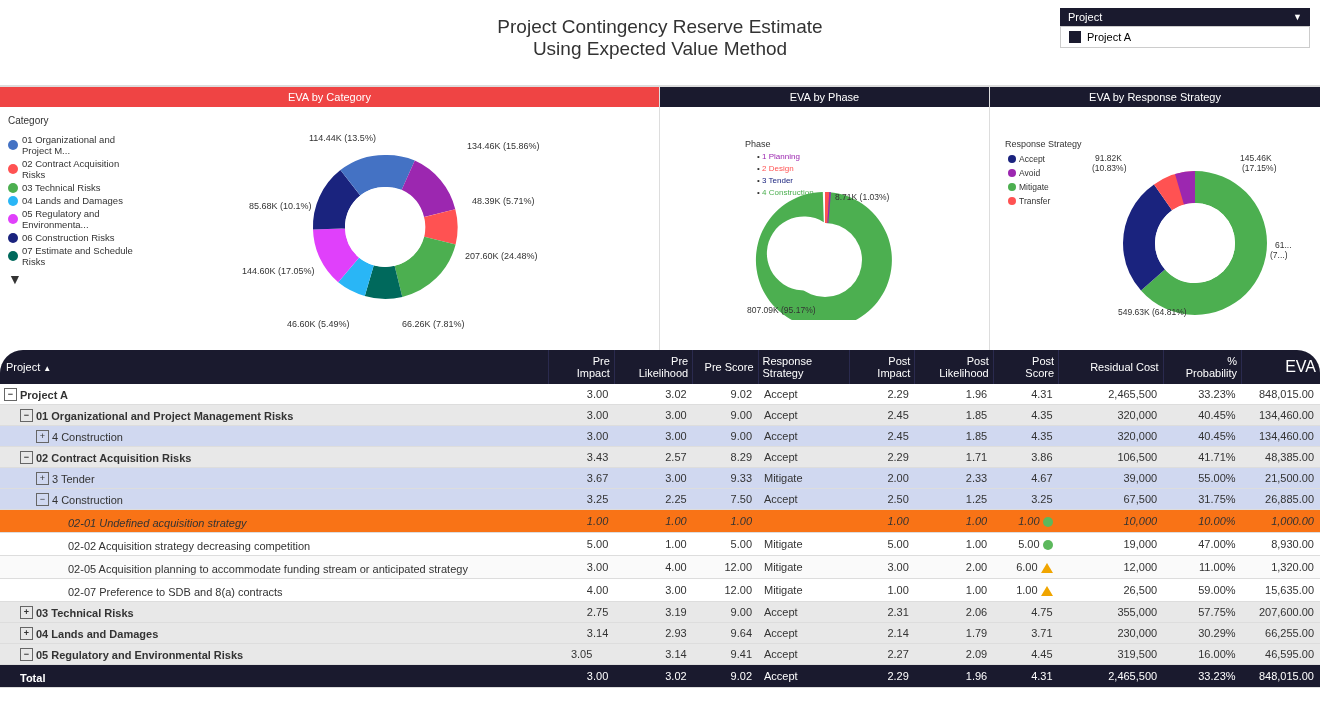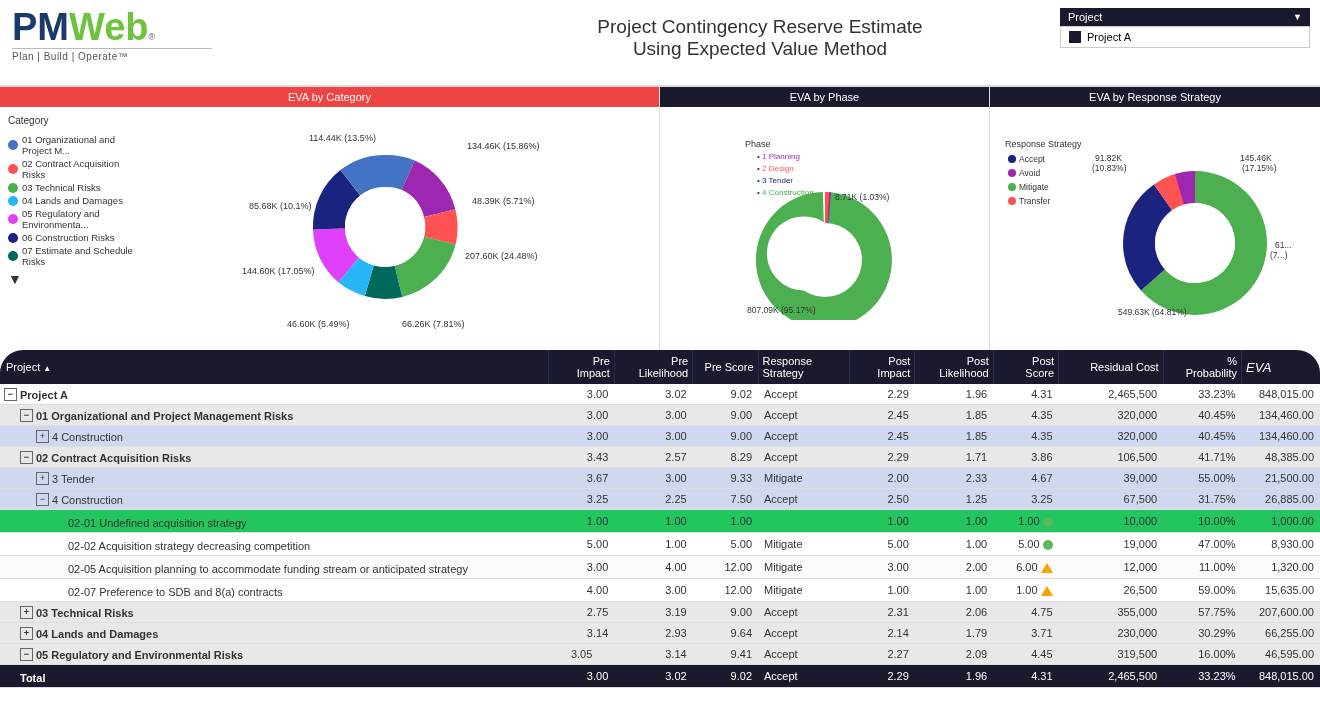--- a/index.html
+++ b/index.html
@@ -4,28 +4,20 @@
   <style>
     * { margin: 0; padding: 0; box-sizing: border-box; }
     body { font-family: Arial, sans-serif; font-size: 11px; background: #fff; width: 1320px; height: 714px; overflow: hidden; }
     .legend-item { display: flex; align-items: center; gap: 4px; margin-bottom: 2px; font-size: 9.5px; color: #333; }
     .legend-dot { width: 10px; height: 10px; border-radius: 50%; flex-shrink: 0; }
   </style>
 </head>
 <body>
 
 <div style="display:flex; align-items:flex-start; padding:8px 12px 4px; position:relative; height:85px;">
-  <div style="width:200px;">
-    <div style="display:flex; align-items:baseline; line-height:1;">
-      <span style="font-size:38px; font-weight:900; color:#1a3a6b; line-height:1;">PM</span>
-      <span style="font-size:38px; font-weight:900; color:#6dc33e; line-height:1;">Web</span>
-      <span style="font-size:9px; vertical-align:super; color:#555;">®</span>
-    </div>
-    <div style="font-size:10px; color:#555; border-top:1px solid #bbb; padding-top:2px; margin-top:2px; letter-spacing:0.5px;">Plan | Build | Operate™</div>
-  </div>
   <div style="flex:1; text-align:center; padding-top:8px;">
     <div style="font-size:19px; color:#333;">Project Contingency Reserve Estimate</div>
     <div style="font-size:19px; color:#333;">Using Expected Value Method</div>
   </div>
   <div style="position:absolute; right:10px; top:8px; width:250px;">
     <div style="background:#1a1a2e; color:#fff; padding:3px 8px; font-size:11px; display:flex; justify-content:space-between; align-items:center;">
       <span>Project</span>
       <span style="font-size:9px;">▼</span>
     </div>
     <div style="background:#fff; border:1px solid #ccc; padding:4px 8px; font-size:11px; display:flex; align-items:center; gap:6px;">
@@ -212,21 +204,21 @@
           <th style="text-align:left; padding:5px 6px; font-weight:normal; border-right:1px solid #2a2a4e; font-size:11px;">Project <span style="font-size:8px;">▲</span></th>
           <th style="text-align:right; padding:5px 4px; font-weight:normal; border-right:1px solid #2a2a4e; font-size:11px;">Pre<br>Impact</th>
           <th style="text-align:right; padding:5px 4px; font-weight:normal; border-right:1px solid #2a2a4e; font-size:11px;">Pre<br>Likelihood</th>
           <th style="text-align:right; padding:5px 4px; font-weight:normal; border-right:1px solid #2a2a4e; font-size:11px;">Pre Score</th>
           <th style="text-align:left; padding:5px 4px; font-weight:normal; border-right:1px solid #2a2a4e; font-size:11px;">Response<br>Strategy</th>
           <th style="text-align:right; padding:5px 4px; font-weight:normal; border-right:1px solid #2a2a4e; font-size:11px;">Post<br>Impact</th>
           <th style="text-align:right; padding:5px 4px; font-weight:normal; border-right:1px solid #2a2a4e; font-size:11px;">Post<br>Likelihood</th>
           <th style="text-align:right; padding:5px 4px; font-weight:normal; border-right:1px solid #2a2a4e; font-size:11px;">Post<br>Score</th>
           <th style="text-align:right; padding:5px 4px; font-weight:normal; border-right:1px solid #2a2a4e; font-size:11px;">Residual Cost</th>
           <th style="text-align:right; padding:5px 4px; font-weight:normal; border-right:1px solid #2a2a4e; font-size:11px;">%<br>Probability</th>
-          <th style="text-align:left; padding:5px 4px; font-weight:normal; font-size:13px;font-style:italic;">EVA</th>
+          <th style="text-align:right; padding:5px 4px; font-weight:normal; font-size:16px;">EVA</th>
         </tr>
       </thead>
       <tbody id="table-body">
       <tr style="background: rgb(255, 255, 255); color: rgb(51, 51, 51); border-bottom: 1px solid rgb(221, 221, 221);">
     <td style="padding:3px 6px; padding-left:4px; font-weight:bold; white-space:nowrap; overflow:hidden; text-overflow:ellipsis;">
       <span style="display:inline-flex; align-items:center;">
                 <span style="display:inline-block;width:13px;height:13px;border:1px solid #666;text-align:center;line-height:11px;font-size:9px;cursor:pointer;margin-right:3px;flex-shrink:0;">−</span>
                 <span>Project A</span>
               </span>
     </td>
@@ -324,21 +316,21 @@
     <td style="text-align:right; padding:3px 6px;">2.25</td>
     <td style="text-align:right; padding:3px 6px;">7.50</td>
     <td style="text-align:left; padding:3px 6px;">Accept</td>
     <td style="text-align:right; padding:3px 6px;">2.50</td>
     <td style="text-align:right; padding:3px 6px;">1.25</td>
     <td style="text-align:right; padding:3px 6px;">3.25</td>
     <td style="text-align:right; padding:3px 6px;">67,500</td>
     <td style="text-align:right; padding:3px 6px;">31.75%</td>
     <td style="text-align:right; padding:3px 6px;">26,885.00</td>
   </tr>
-          <tr style="background: #22c55e; color: rgb(51, 51, 51); border-bottom: 1px solid rgb(221, 221, 221);">
+          <tr style="background: #f97316; color: rgb(51, 51, 51); border-bottom: 1px solid rgb(221, 221, 221); font-style: italic;">
     <td style="padding:3px 6px; padding-left:52px; font-weight:normal; white-space:nowrap; overflow:hidden; text-overflow:ellipsis;">
       <span style="display:inline-flex; align-items:center;">
                 <span style="display:inline-block;width:13px;margin-right:3px;flex-shrink:0;"></span>
                 <span>02-01 Undefined acquisition strategy</span>
               </span>
     </td>
     <td style="text-align:right; padding:3px 6px;">1.00</td>
     <td style="text-align:right; padding:3px 6px;">1.00</td>
     <td style="text-align:right; padding:3px 6px;">1.00</td>
     <td style="text-align:left; padding:3px 6px;"></td>

